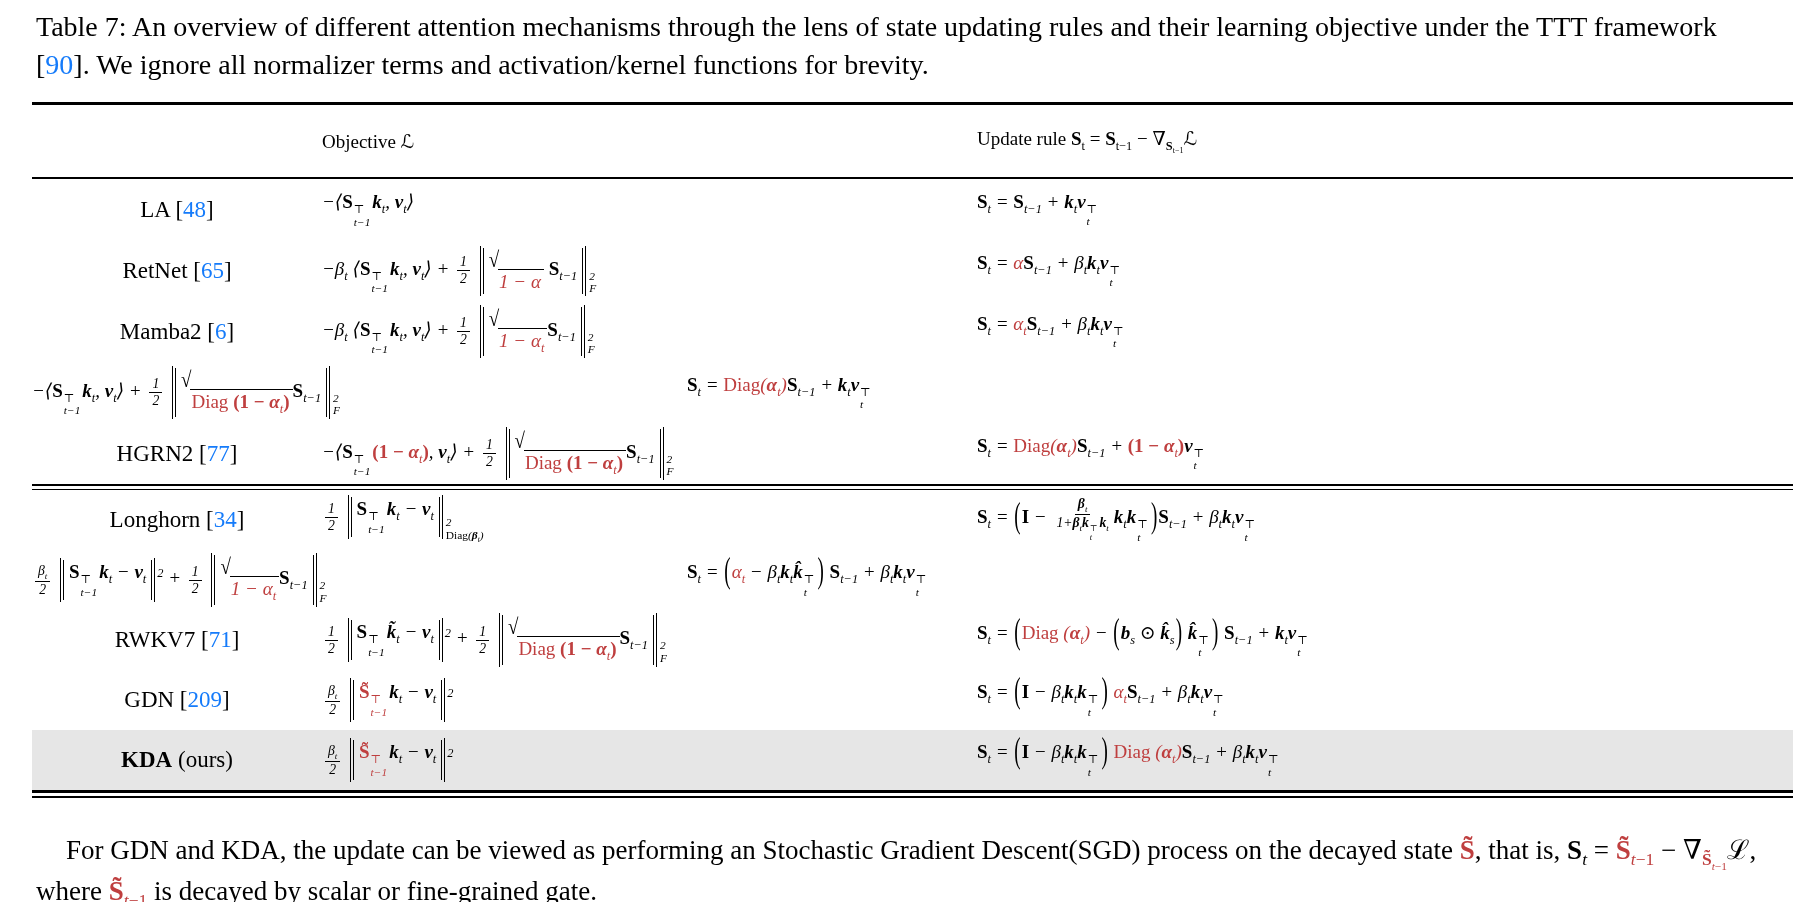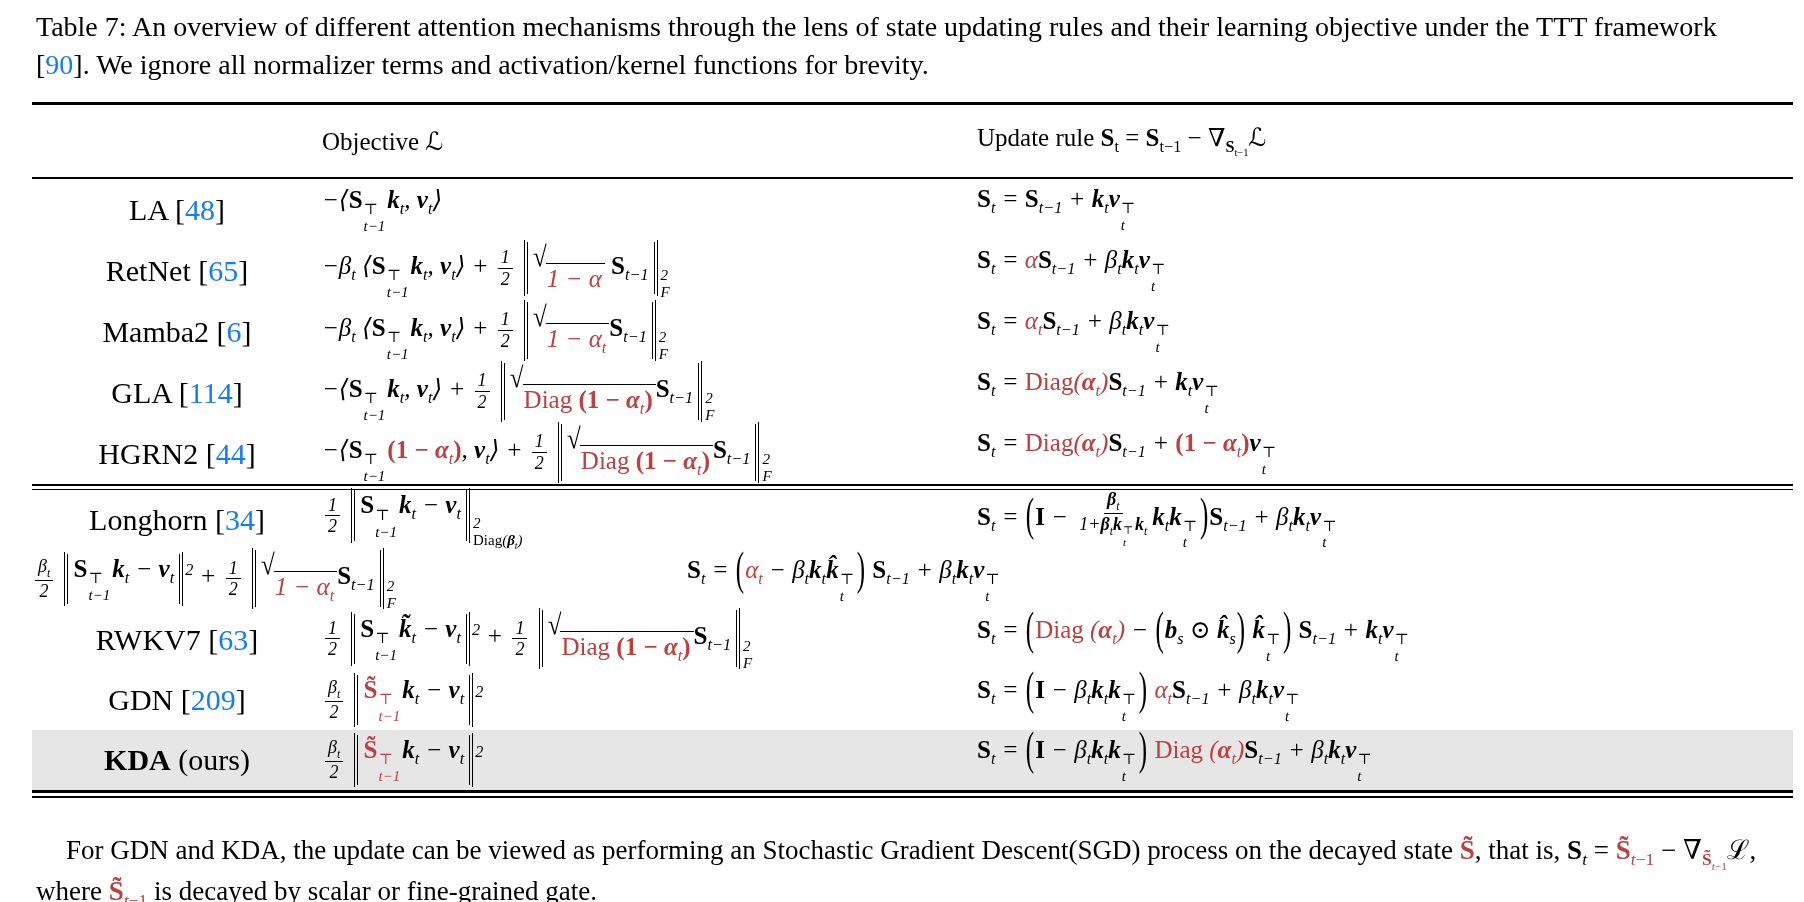--- a/index.html
+++ b/index.html
@@ -9,25 +9,25 @@
   .tablewrap{position:absolute;left:32px;top:102px;width:1761px;}
   .rule{width:100%;}
   .rule.top{height:3px;background:#000;}
   .rule.hsep{height:2px;background:#000;}
   .rule.mid{height:3px;border-top:2px solid #000;border-bottom:1px solid #000;background:transparent;box-sizing:content-box;}
   .rule.bottom{height:3px;border-top:3px solid #000;border-bottom:2px solid #000;background:transparent;box-sizing:content-box;}
   .trow{display:flex;align-items:center;}
   .trow.header{height:72px;}
   .section[data-section="0"] .trow{height:61px;}
   .section[data-section="1"] .trow{height:60px;}
-  .c1{width:290px;flex:0 0 290px;text-align:center;font-size:30px;}
+  .c1{width:290px;flex:0 0 290px;text-align:center;font-size:23px;}
   .c2{width:655px;flex:0 0 655px;text-align:left;white-space:nowrap;}
   .c3{flex:1 1 auto;text-align:left;white-space:nowrap;}
   .hl{background:var(--hl,#e6e6e6);}
-  .math{font-size:25px;font-style:italic;font-family:"Liberation Serif","DejaVu Serif","DejaVu Sans",serif;}
+  .math{font-size:19px;font-style:italic;font-family:"Liberation Serif","DejaVu Serif","DejaVu Sans",serif;}
   .header .math{font-style:normal;}
   .text{font-style:normal;}
   .mb{font-weight:bold;font-style:normal;}
   .mbi{font-weight:bold;font-style:italic;}
   .mi{font-style:italic;}
   .mrm{font-style:normal;}
   .mred{color:var(--red,#bf3f3f);}
   .cite{color:var(--blue,#157bfa);}
   sub,sup{font-size:0.65em;}
   .ss{display:inline-flex;flex-direction:column;align-items:flex-start;vertical-align:-0.42em;
@@ -110,41 +110,40 @@
                 </span><span class="mb">S</span><sub>t−1</sub></span></span><span class="ss">
               <span class="ss-t">2</span>
               <span class="ss-b">F</span>
             </span></div>
           <div class="c3 math"><span class="mb">S</span><sub>t</sub> = <span class="mred">α<sub>t</sub></span><span class="mb">S</span><sub>t−1</sub> + β<sub>t</sub><span class="mbi">k</span><sub>t</sub><span class="mbi">v</span><span class="ss">
               <span class="ss-t">⊤</span>
               <span class="ss-b">t</span>
             </span></div>
         </div>
         <div class="trow">
-          <div class="c1 text">GLA [<span class="cite">114</span>]</div>
           <div class="c2 math">−⟨<span class="mb">S</span><span class="ss">
               <span class="ss-t">⊤</span>
               <span class="ss-b">t−1</span>
             </span><span class="mbi">k</span><sub>t</sub>, <span class="mbi">v</span><sub>t</sub>⟩ + <span class="frac">
               <span class="fnum">1</span>
               <span class="fden">2</span>
             </span> <span class="norm"><span class="ni"><span class="sqrt">
                   <span class="rad">√</span>
                   <span class="sqb"><span class="mred"><span class="mrm">Diag</span> <span class="mb">(1 − </span><span class="mbi">α</span><sub>t</sub><span class="mb">)</span></span></span>
                 </span><span class="mb">S</span><sub>t−1</sub></span></span><span class="ss">
               <span class="ss-t">2</span>
               <span class="ss-b">F</span>
             </span></div>
           <div class="c3 math"><span class="mb">S</span><sub>t</sub> = <span class="mred"><span class="mrm">Diag</span>(<span class="mbi">α</span><sub>t</sub>)</span><span class="mb">S</span><sub>t−1</sub> + <span class="mbi">k</span><sub>t</sub><span class="mbi">v</span><span class="ss">
               <span class="ss-t">⊤</span>
               <span class="ss-b">t</span>
             </span></div>
         </div>
         <div class="trow">
-          <div class="c1 text">HGRN2 [<span class="cite">44</span>]</div>
+          <div class="c1 text">HGRN2 [<span class="cite">77</span>]</div>
           <div class="c2 math">−⟨<span class="mb">S</span><span class="ss">
               <span class="ss-t">⊤</span>
               <span class="ss-b">t−1</span>
             </span><span class="mred"><span class="mb">(1 − </span><span class="mbi">α</span><sub>t</sub><span class="mb">)</span></span>, <span class="mbi">v</span><sub>t</sub>⟩ + <span class="frac">
               <span class="fnum">1</span>
               <span class="fden">2</span>
             </span> <span class="norm"><span class="ni"><span class="sqrt">
                   <span class="rad">√</span>
                   <span class="sqb"><span class="mred"><span class="mrm">Diag</span> <span class="mb">(1 − </span><span class="mbi">α</span><sub>t</sub><span class="mb">)</span></span></span>
                 </span><span class="mb">S</span><sub>t−1</sub></span></span><span class="ss">
@@ -206,21 +205,21 @@
             </span></div>
           <div class="c3 math"><span class="mb">S</span><sub>t</sub> = <span class="bp">(</span><span class="mred">α<sub>t</sub></span> − β<sub>t</sub><span class="mbi">k</span><sub>t</sub><span class="mbi">k̂</span><span class="ss">
               <span class="ss-t">⊤</span>
               <span class="ss-b">t</span>
             </span><span class="bp">)</span> <span class="mb">S</span><sub>t−1</sub> + β<sub>t</sub><span class="mbi">k</span><sub>t</sub><span class="mbi">v</span><span class="ss">
               <span class="ss-t">⊤</span>
               <span class="ss-b">t</span>
             </span></div>
         </div>
         <div class="trow">
-          <div class="c1 text">RWKV7 [<span class="cite">63</span>]</div>
+          <div class="c1 text">RWKV7 [<span class="cite">71</span>]</div>
           <div class="c2 math"><span class="frac">
               <span class="fnum">1</span>
               <span class="fden">2</span>
             </span> <span class="norm"><span class="ni"><span class="mb">S</span><span class="ss">
                   <span class="ss-t">⊤</span>
                   <span class="ss-b">t−1</span>
                 </span><span class="mbi">k̃</span><sub>t</sub> − <span class="mbi">v</span><sub>t</sub></span></span><sup>2</sup> + <span class="frac">
               <span class="fnum">1</span>
               <span class="fden">2</span>
             </span> <span class="norm"><span class="ni"><span class="sqrt">

